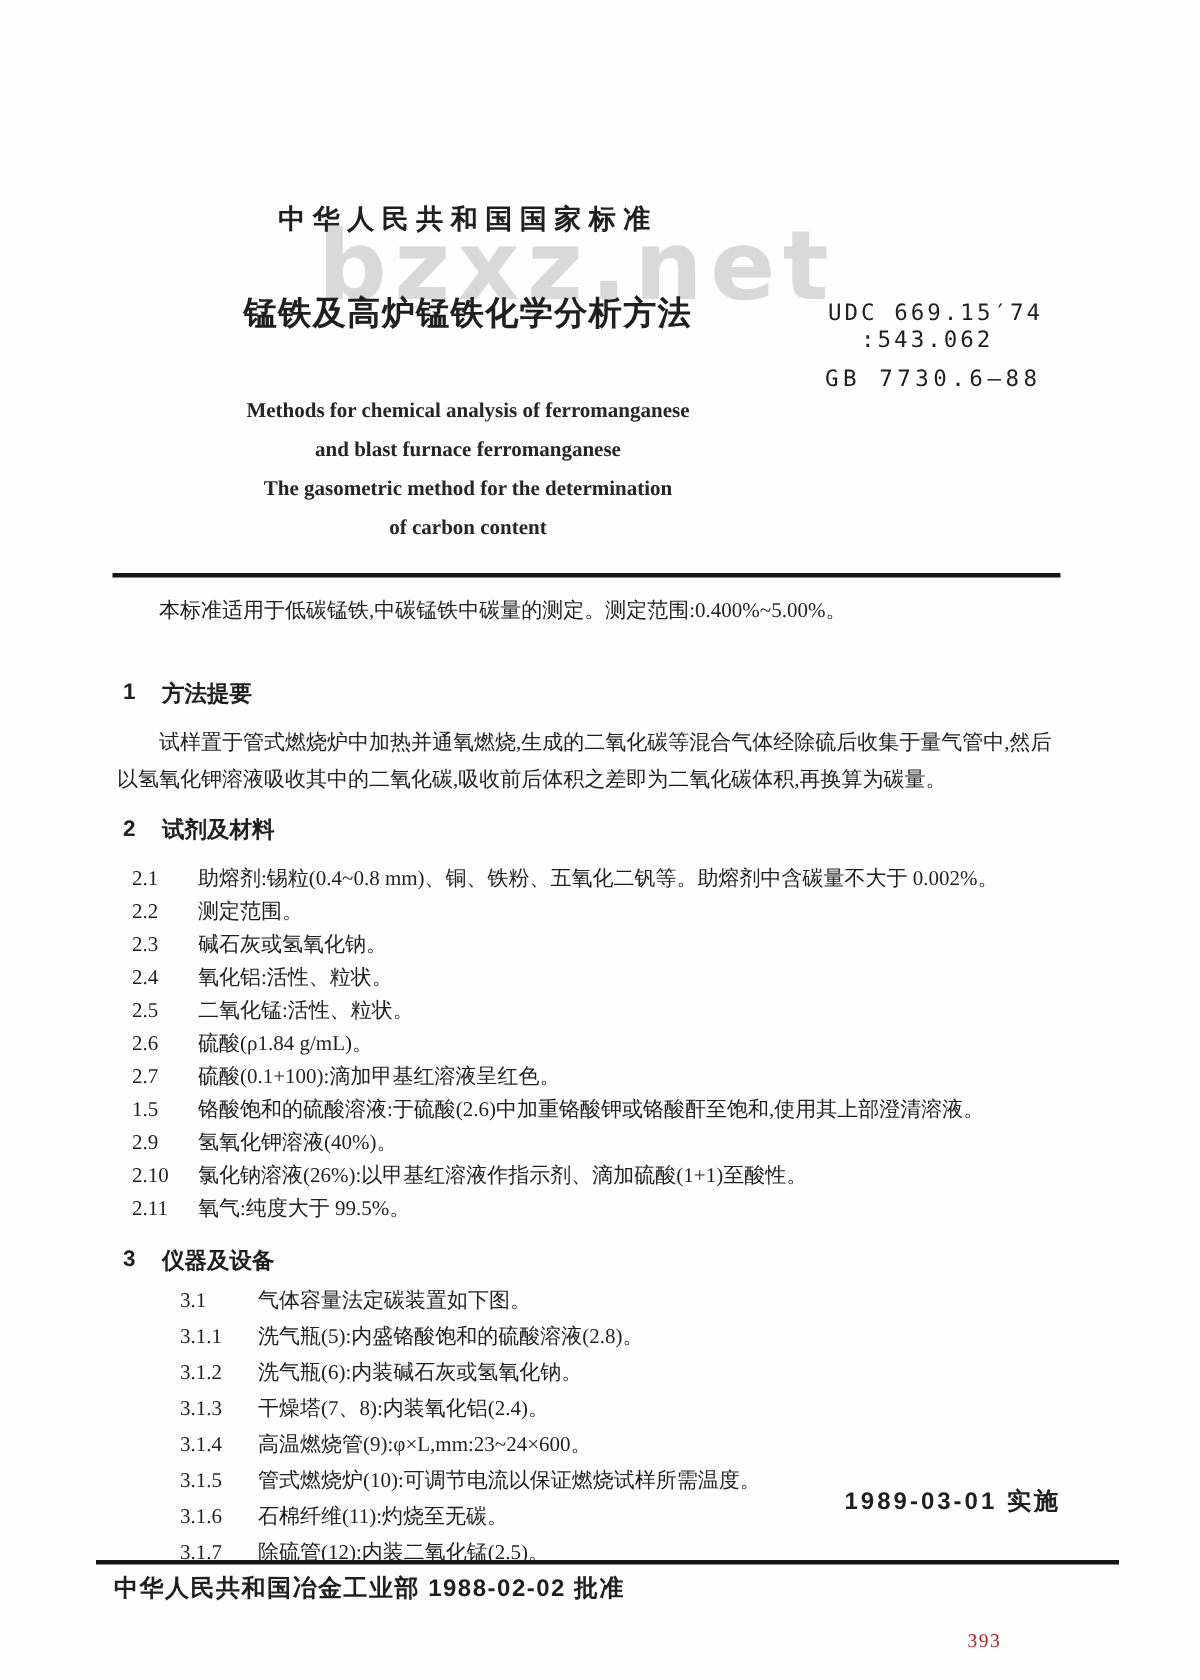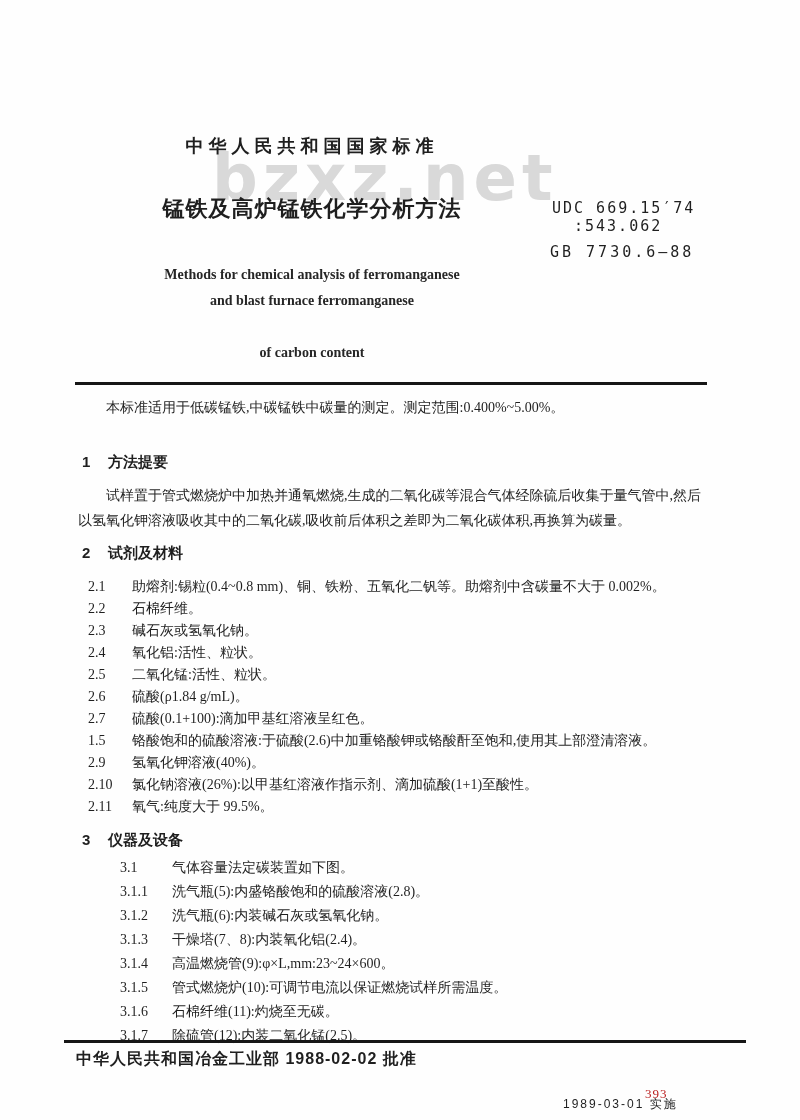--- a/index.html
+++ b/index.html
@@ -39,22 +39,22 @@
     font-family:"Liberation Serif","DejaVu Serif",serif;font-size:14px;}
   .row{display:flex;}
   .list-2 .row{line-height:22px;}
   .list-3 .row{line-height:24px;}
   .list-2 .num{flex:0 0 44px;}
   .list-3 .num{flex:0 0 52px;margin-left:32px;}
   .txt{flex:1 1 auto;}
 
   .footer-left{position:absolute;left:76px;top:1049px;
     font-family:"Liberation Sans",sans-serif;font-weight:700;font-size:16px;letter-spacing:1px;}
-  .footer-right{position:absolute;left:563px;top:1096px;
-    font-family:"Liberation Sans",sans-serif;font-weight:400;font-size:12px;letter-spacing:2px;}
+  .footer-right{position:absolute;left:563px;top:991px;
+    font-family:"Liberation Sans",sans-serif;font-weight:700;font-size:16px;letter-spacing:2px;}
   .page-num{position:absolute;left:645px;top:1086px;
     font-family:"Liberation Serif",serif;font-size:13px;color:#b91c1c;letter-spacing:1px;}
 </style>
 </head>
 <body>
 
 <div class="page">
 
   <div class="watermark">bzxz.net</div>
 
@@ -62,20 +62,21 @@
   <div class="center-col t1">锰铁及高炉锰铁化学分析方法</div>
 
   <div class="udc">
     <div>UDC 669.15′74</div>
     <div class="udc-2">:543.062</div>
   </div>
   <div class="gbnum">GB 7730.6—88</div>
 
   <div class="en" style="top:267px">Methods for chemical analysis of ferromanganese</div>
   <div class="en" style="top:293px">and blast furnace ferromanganese</div>
+  <div class="en" style="top:319px">The gasometric method for the determination</div>
   <div class="en" style="top:345px">of carbon content</div>
 
   <div class="rule rule-top"></div>
 
   <p class="bodyp ind" style="top:396px">本标准适用于低碳锰铁,中碳锰铁中碳量的测定。测定范围:0.400%~5.00%。</p>
 
   <div class="h" style="top:453px">
     <span class="hnum">1</span>
     <span>方法提要</span>
   </div>
@@ -86,21 +87,21 @@
     <span>试剂及材料</span>
   </div>
 
   <div class="list list-2" style="top:576px">
     <div class="row">
         <span class="num">2.1</span>
         <span class="txt">助熔剂:锡粒(0.4~0.8 mm)、铜、铁粉、五氧化二钒等。助熔剂中含碳量不大于 0.002%。</span>
       </div>
     <div class="row">
         <span class="num">2.2</span>
-        <span class="txt">石棉纤维。</span>
+        <span class="txt">测定范围。</span>
       </div>
     <div class="row">
         <span class="num">2.3</span>
         <span class="txt">碱石灰或氢氧化钠。</span>
       </div>
     <div class="row">
         <span class="num">2.4</span>
         <span class="txt">氧化铝:活性、粒状。</span>
       </div>
     <div class="row">

